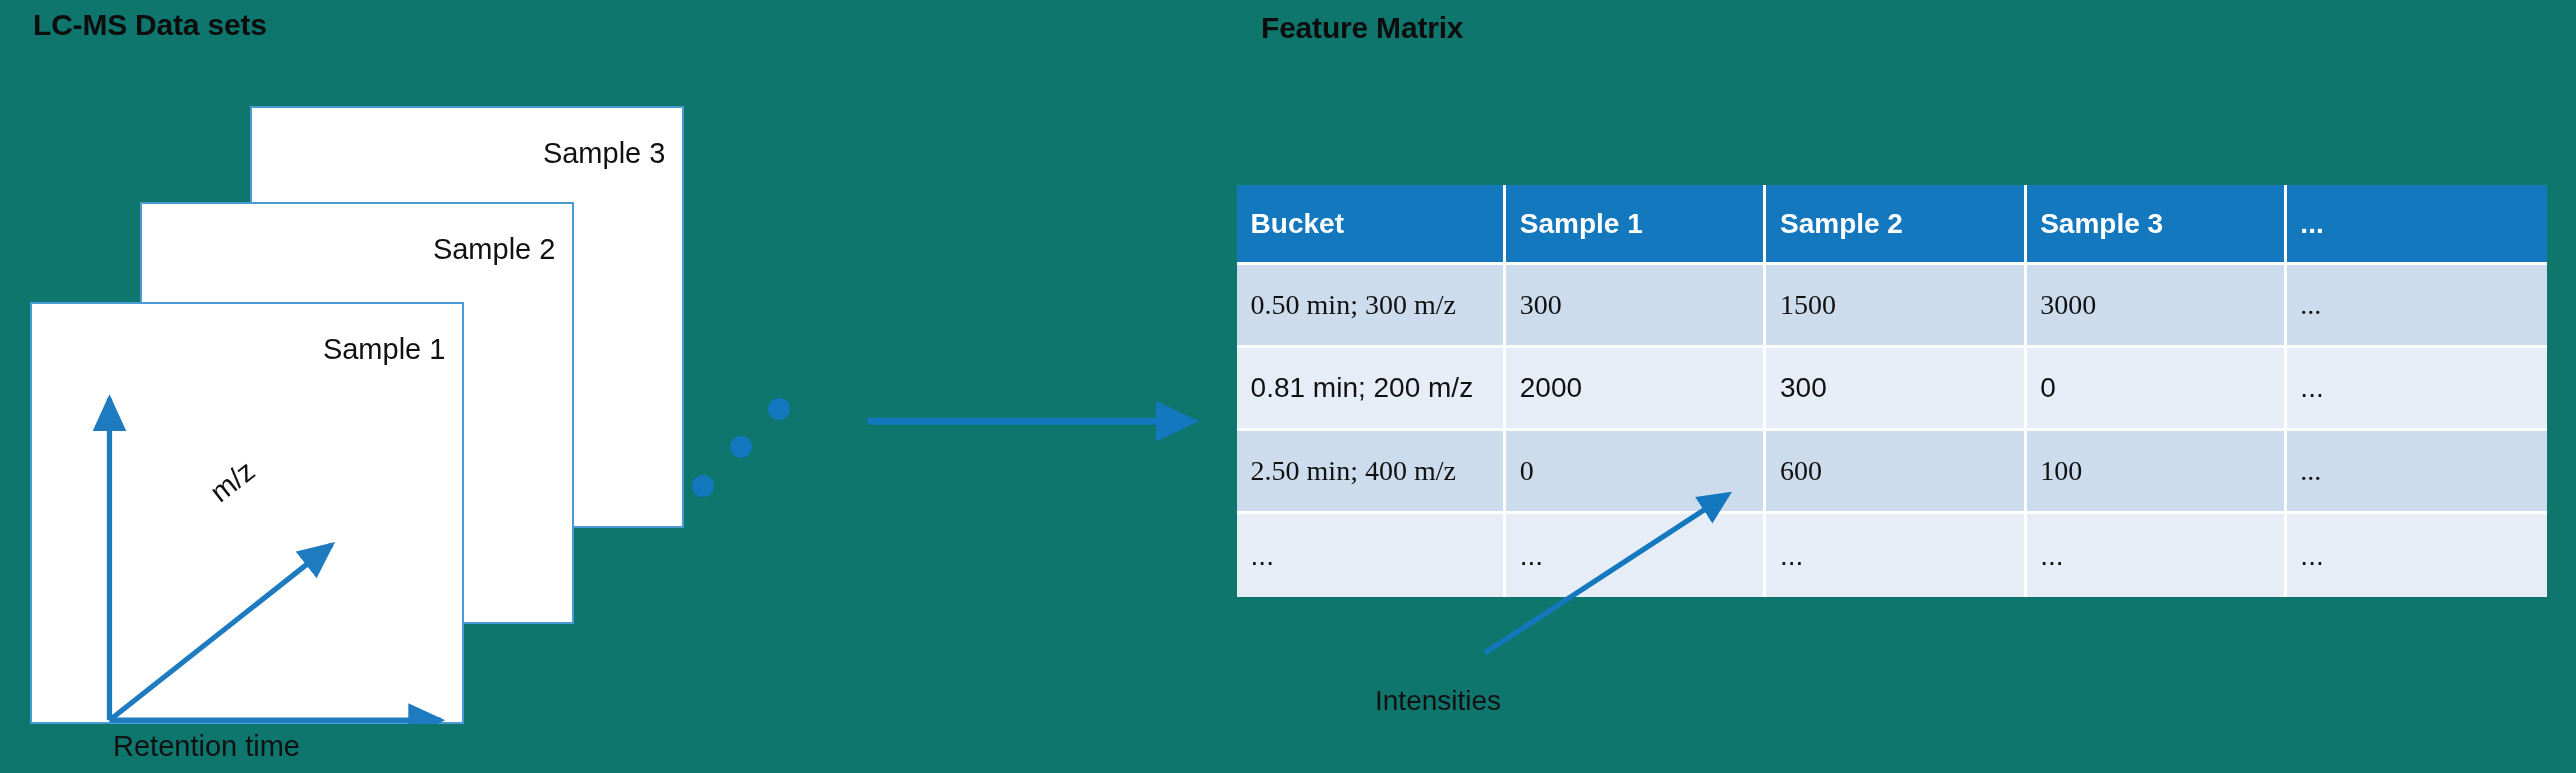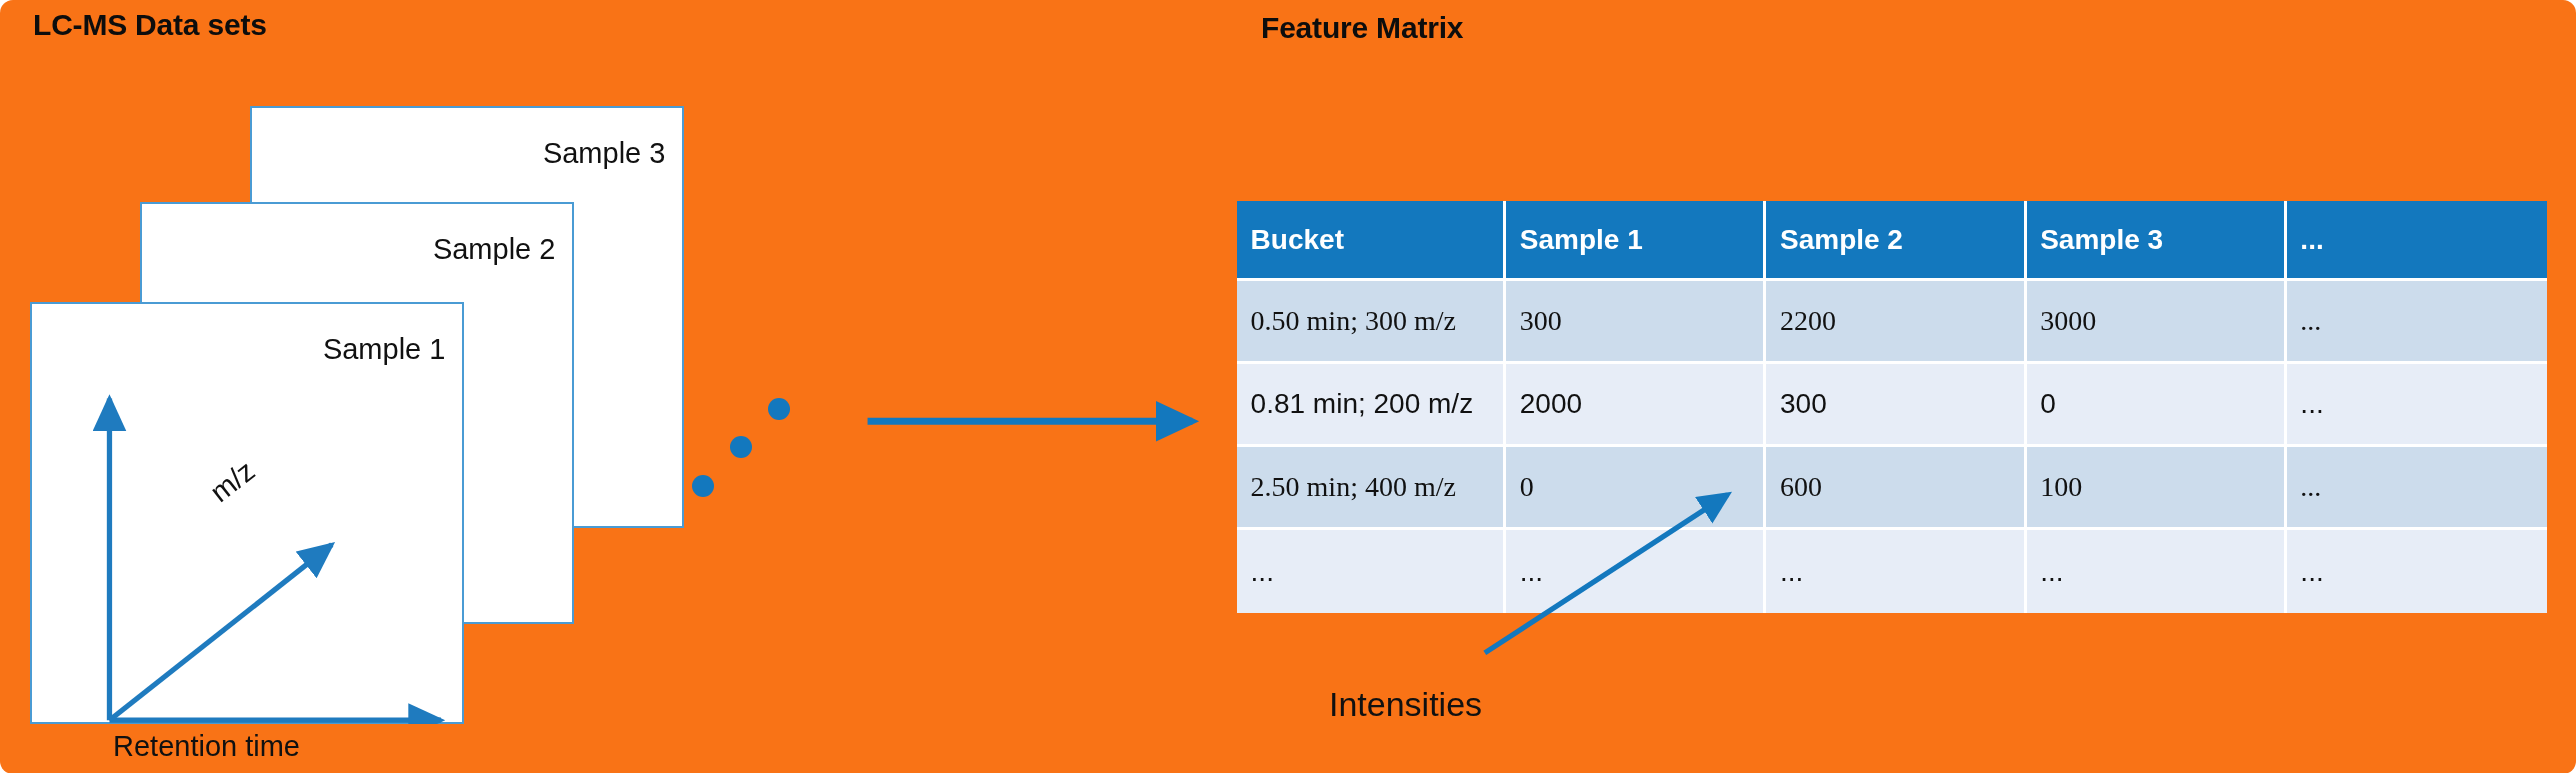--- a/index.html
+++ b/index.html
@@ -8,23 +8,22 @@
     background: #ffffff;
   }
   body {
     font-family: "Liberation Sans", sans-serif;
     -webkit-font-smoothing: antialiased;
   }
   #stage {
     position: relative;
     width: 2576px;
     height: 774px;
-    background: #f97316;
+    background: #0f766e;
     overflow: hidden;
-    border-radius: 13px;
   }
 
   
   .section-title {
     position: absolute;
     font-weight: bold;
     font-size: 30px;
     color: #0d0d0d;
     letter-spacing: -0.2px;
     white-space: nowrap;
@@ -100,21 +99,21 @@
     top: 388px;
     width: 355px;
     height: 68px;
     z-index: 6;
   }
 
   
   #feature-matrix {
     position: absolute;
     left: 1237px;
-    top: 201px;
+    top: 185px;
     width: 1310px;
     border-collapse: separate;
     border-spacing: 0;
     table-layout: fixed;
     z-index: 2;
   }
   #feature-matrix th,
   #feature-matrix td {
     text-align: left;
     vertical-align: middle;
@@ -148,23 +147,23 @@
   #intensities-arrow-svg {
     position: absolute;
     left: 1471px;
     top: 475px;
     width: 287px;
     height: 196px;
     z-index: 7;
   }
   #intensities-label {
     position: absolute;
-    left: 1329px;
+    left: 1375px;
     top: 685px;
-    font-size: 34px;
+    font-size: 28px;
     color: #111111;
     white-space: nowrap;
     z-index: 7;
   }
 </style>
 </head>
 <body>
 
 <div id="stage">
 
@@ -227,21 +226,21 @@
         <th>Sample 1</th>
         <th>Sample 2</th>
         <th>Sample 3</th>
         <th>...</th>
       </tr>
     </thead>
     <tbody>
       <tr class="row-odd">
         <td>0.50 min; 300 m/z</td>
         <td>300</td>
-        <td>2200</td>
+        <td>1500</td>
         <td>3000</td>
         <td>...</td>
       </tr>
       <tr class="row-even">
         <td>0.81 min; 200 m/z</td>
         <td>2000</td>
         <td>300</td>
         <td>0</td>
         <td>...</td>
       </tr>

